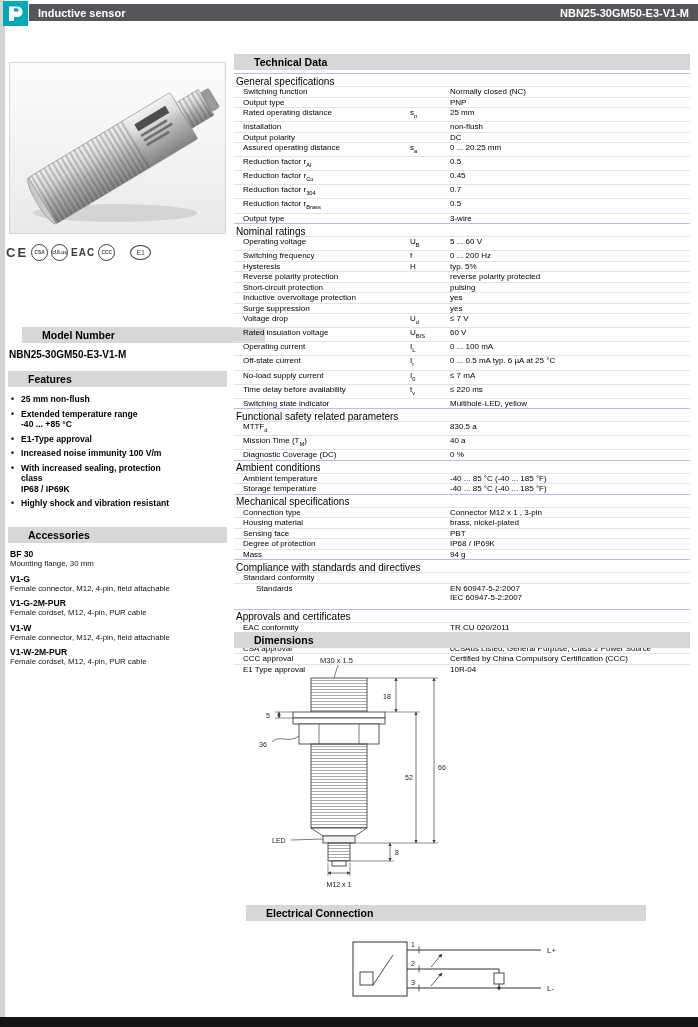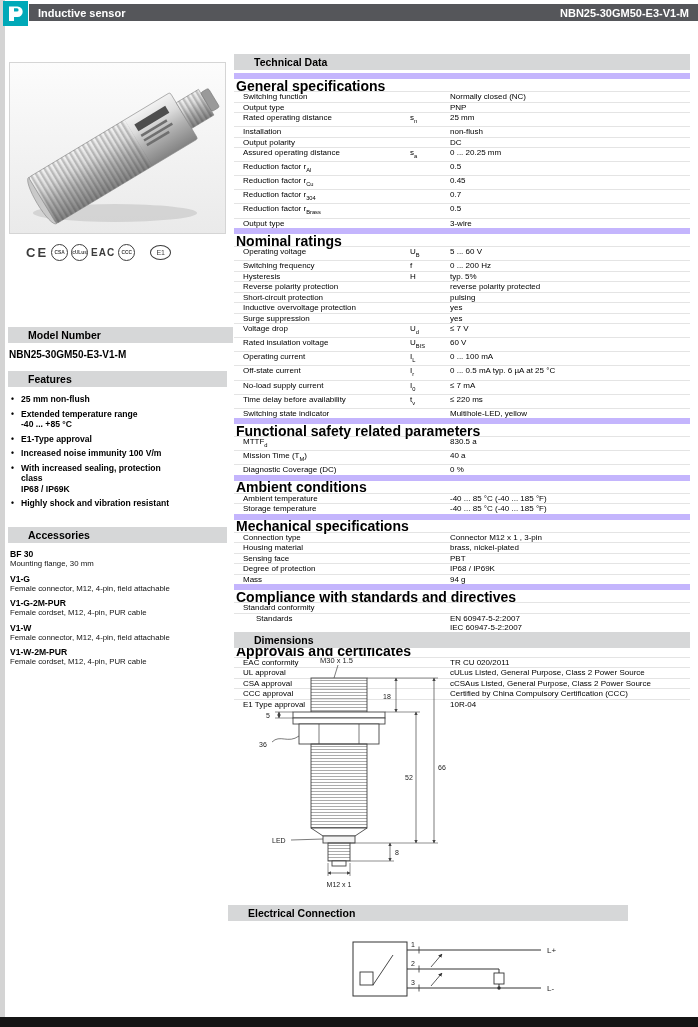--- a/index.html
+++ b/index.html
@@ -4,48 +4,48 @@
 <style>
 *{margin:0;padding:0;box-sizing:border-box}
 html,body{width:698px;height:1027px}
 body{font-family:"Liberation Sans",sans-serif;background:#fff;position:relative;color:#000;overflow:hidden}
 .abs{position:absolute}
 .edge{left:0;top:0;width:5px;height:1027px;background:#d4d4d4}
 .logo{left:3px;top:1px;width:25px;height:25px}
 .titlebar{left:29px;top:4px;width:669px;height:17px;background:#55565a;color:#fff;display:flex;align-items:center;justify-content:space-between;padding:0 9px;font-size:11px;font-weight:bold}
 .bar{background:#d6d7d8;font-size:10.5px;font-weight:bold;height:16px;line-height:16px;padding-left:20px}
 .photo{left:9px;top:62px;width:217px;height:172px;background:linear-gradient(180deg,#fcfcfc,#eaeaea);border:1px solid #d5d5d5}
-.certs{left:26px;top:244px;width:216px;display:flex;align-items:center;gap:3px}
+.certs{left:6px;top:244px;width:216px;display:flex;align-items:center;gap:3px}
 .mark{display:inline-flex;align-items:center;justify-content:center;color:#3c3c3c}
 .mark-ce{font-size:13px;font-weight:bold;letter-spacing:2px}
 .mark-csa,.mark-culus,.mark-ccc{width:17px;height:17px;border:1.3px solid #3c3c3c;border-radius:50%;font-size:4.8px;font-weight:bold}
 .mark-eac{font-size:10px;font-weight:bold;letter-spacing:1px}
 .mark-e1{width:21px;height:15px;border:1px solid #3c3c3c;border-radius:50%;font-size:7px;margin-left:12px}
-#model-bar{left:8px;top:327px;width:225px}
+#model-bar{left:22px;top:327px;width:243px}
 #model-value{left:9px;top:349px;font-size:10px;font-weight:bold}
 #features-bar{left:8px;top:371px;width:219px}
 #features-list{left:10px;top:394px;width:214px;list-style:none}
 #features-list li{position:relative;padding-left:11px;font-size:8.6px;font-weight:bold;line-height:10.5px;margin-bottom:4px;white-space:pre-line}
 #features-list li::before{content:"•";position:absolute;left:1px;top:0}
 #acc-bar{left:8px;top:527px;width:219px}
 #acc-list{left:10px;top:549px;width:214px}
 .acc{margin-bottom:5px}
 .acc-name{font-size:8.6px;font-weight:bold;line-height:10px}
 .acc-desc{font-size:7.8px;line-height:9.5px;color:#111}
 #tech-bar{left:234px;top:54px;width:456px}
 #tech-table{left:234px;top:73px;width:456px}
-.td-head{font-weight:bold;font-size:14px;line-height:9.5px;padding:2.5px 0 0 2px;border-top:6px solid #c4b5fd}
+.td-head{font-weight:normal;font-size:10px;line-height:9.5px;padding:2.5px 0 0 2px;border-top:1px solid #c4b5fd}
 .td-gap{margin-top:6px}
 .td-row{display:grid;grid-template-columns:176px 40px 1fr;font-size:8px;line-height:9.5px;border-top:1px solid #e4e4e4}
 .td-l{padding-left:9px}
 .td-l.ind{padding-left:22px}
 sub{font-size:0.72em}
 #dims-bar{left:234px;top:632px;width:456px}
 #dims-fig{left:234px;top:652px;width:456px;display:flex;justify-content:flex-start}
-#elec-bar{left:228px;top:905px;width:400px}
+#elec-bar{left:246px;top:905px;width:400px}
 #elec-fig{left:234px;top:930px;width:456px;display:flex;justify-content:center}
 .footer{left:0;top:1017px;width:698px;height:10px;background:#151515}
 svg text{font-family:"Liberation Sans",sans-serif;fill:#222}
 </style>
 </head>
 <body>
 
 <div class="abs edge"></div>
 
 <div class="abs logo">

